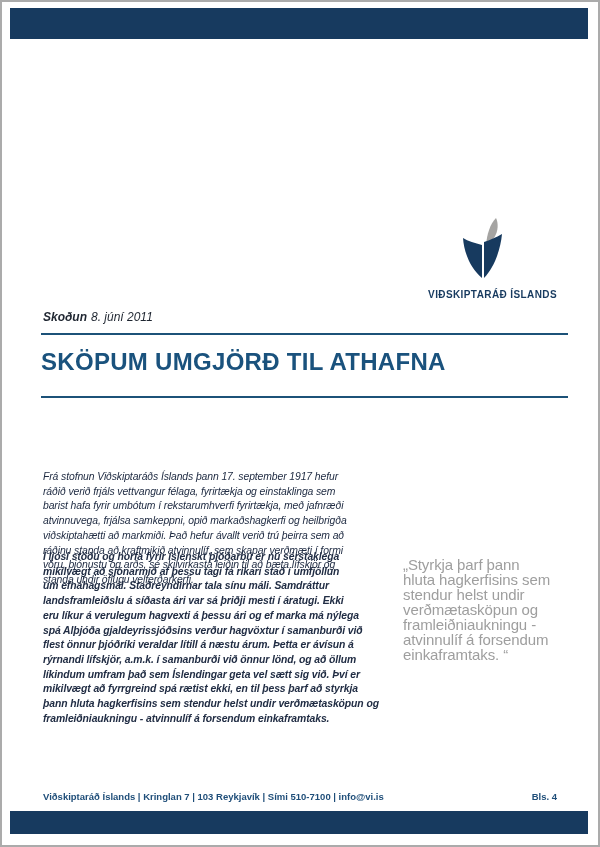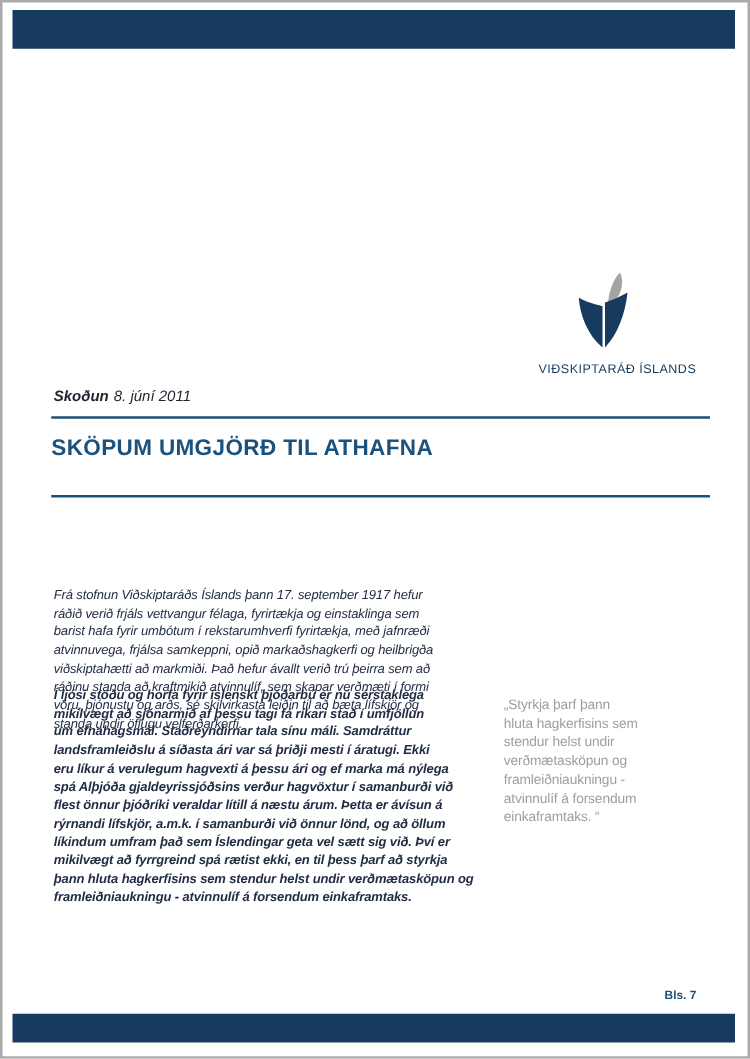--- a/index.html
+++ b/index.html
@@ -25,21 +25,21 @@
   .accent-bar.bottom { top: 809px; height: 23px; }
 
   .logo-block { position: absolute; top: 216px; right: 41px; width: 240px; text-align: right; }
   .logo-mark { display: inline-block; width: 41px; height: 61px; margin-right: 54px; }
   .logo-mark svg { width: 100%; height: 100%; }
   .logo-mark .sail { fill: var(--navy, #173a5f); }
   .logo-mark .leaf { fill: var(--logo_gray, #a5a4a2); }
   .logo-text {
     margin-top: 6px;
     font-size: 10px;
-    font-weight: 400;
+    font-weight: 700;
     letter-spacing: 0.4px;
     color: var(--navy, #173a5f);
     white-space: nowrap;
   }
 
   .meta-line { position: absolute; left: 41px; top: 308px; font-size: 12px; color: var(--meta_text, #1e2530); font-style: italic; }
   .meta-label { font-weight: 700; }
   .meta-date { margin-left: 4px; font-weight: 400; }
 
   .rule {
@@ -50,21 +50,21 @@
     background: var(--rule_blue, #1c5278);
   }
   .rule.above-title { top: 331px; }
   .rule.below-title { top: 394px; }
 
   .doc-title {
     position: absolute;
     left: 39px;
     top: 346px;
     margin: 0;
-    font-size: 18px;
+    font-size: 24px;
     font-weight: 700;
     letter-spacing: 0.3px;
     color: var(--title_blue, #1a527d);
     white-space: nowrap;
   }
 
   .body-paragraph {
     position: absolute;
     left: 41px;
     width: 345px;
@@ -76,21 +76,21 @@
     white-space: pre-line;
   }
   .body-paragraph.first { top: 424px; margin-top: 44px; }
   .body-paragraph.second { top: 548px; font-weight: bold; }
 
   .pull-quote {
     position: absolute;
     left: 401px;
     top: 555px;
     width: 180px;
-    font-size: 11px;
+    font-size: 15px;
     line-height: 15px;
     letter-spacing: -0.1px;
     color: var(--quote_gray, #9e9e9e);
     white-space: pre-line;
   }
 
   .footer-contact {
     position: absolute;
     left: 41px;
     top: 789px;
@@ -160,17 +160,18 @@
 framleiðniaukningu - atvinnulíf á forsendum einkaframtaks.</div>
 
   <div class="pull-quote">„Styrkja þarf þann
 hluta hagkerfisins sem
 stendur helst undir
 verðmætasköpun og
 framleiðniaukningu -
 atvinnulíf á forsendum
 einkaframtaks. “</div>
 
-  <div class="footer-page">Bls. 7</div>
+  <div class="footer-contact">Viðskiptaráð Íslands | Kringlan 7 | 103 Reykjavík | Sími 510-7100 | info@vi.is</div>
+  <div class="footer-page">Bls. 4</div>
 
   <div class="accent-bar bottom"></div>
 
 </div>
 
 </body></html>

